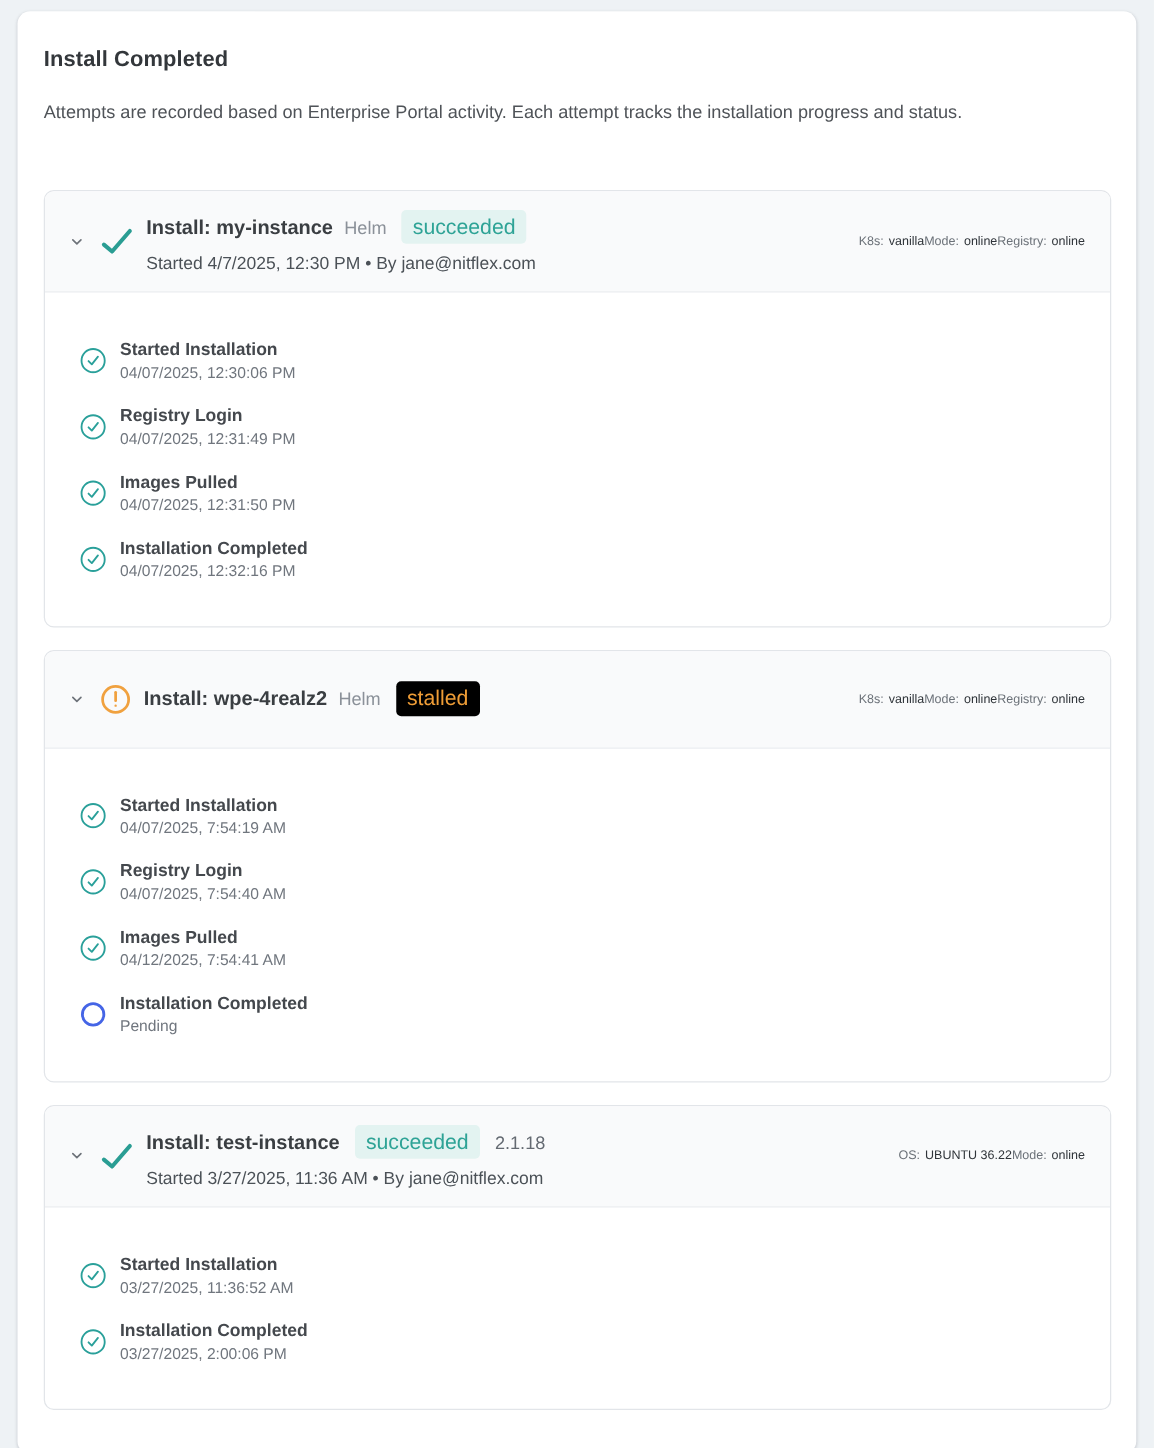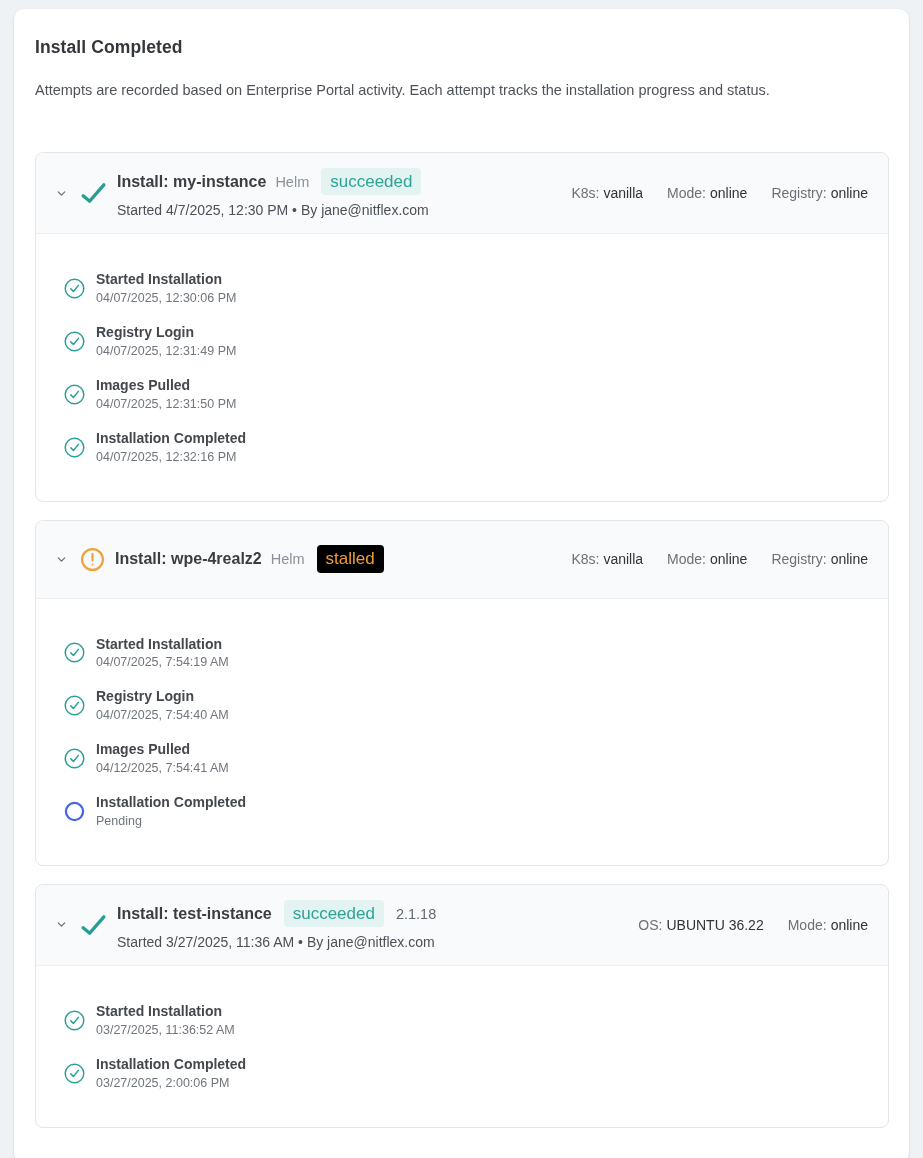--- a/index.html
+++ b/index.html
@@ -77,23 +77,22 @@
     margin-left: 12px;
   }
   .attempt-subtitle {
     font-size: 14px;
     color: #4b5157;
     margin-top: 7px;
   }
   .hdr-meta {
     margin-left: auto;
     display: flex;
-    gap: 24px;
     white-space: nowrap;
-    font-size: 14px;
+    font-size: 10px;
   }
   .meta-label { color: #6b7178; }
   .meta-value { color: #2f3439; margin-left: 4px; }
   .card-body { padding: 37px 20px 37px 28px; }
   .timeline-step { display: flex; align-items: center; margin-bottom: 19px; }
   .timeline-step:last-child { margin-bottom: 0; }
   .step-icon { display: inline-flex; flex: 0 0 auto; margin-top: 1px; }
   .step-text { margin-left: 11px; }
   .step-label {
     font-size: 14px;

